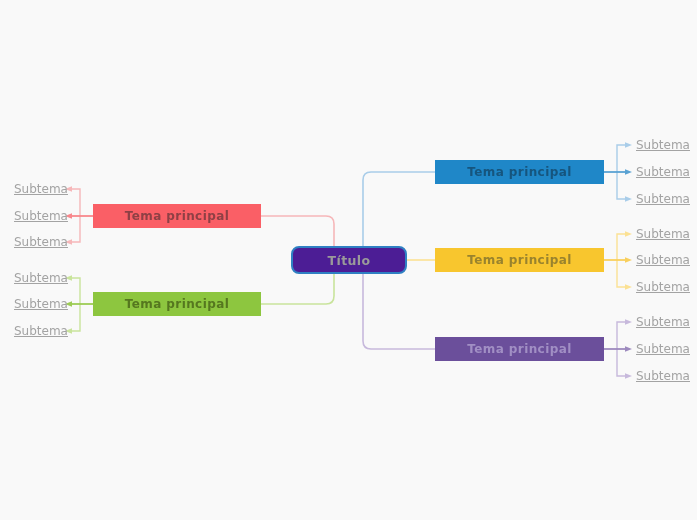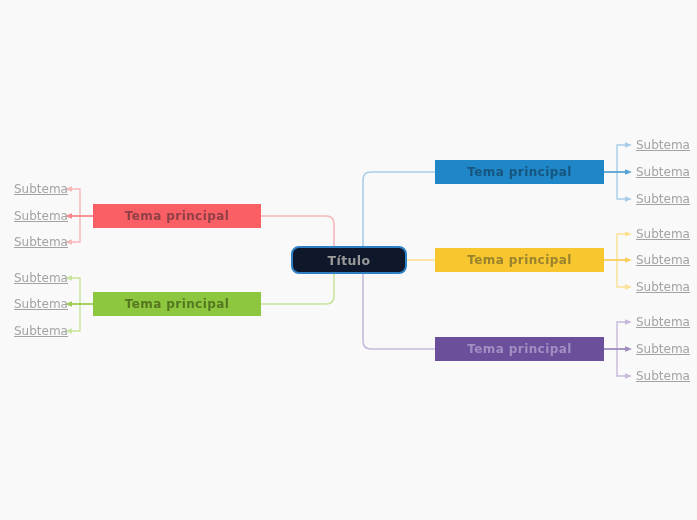--- a/index.html
+++ b/index.html
@@ -111,21 +111,21 @@
   <div class="topic" style="left: 435px; top: 160px; width: 169px; background-color: rgb(31, 135, 200);">
     <span class="topic-label" style="color: rgb(22, 85, 126);">Tema principal</span>
   </div>
   <div class="topic" style="left: 435px; top: 248px; width: 169px; background-color: rgb(248, 198, 46);">
     <span class="topic-label" style="color: rgb(153, 131, 46);">Tema principal</span>
   </div>
   <div class="topic" style="left: 435px; top: 337px; width: 169px; background-color: rgb(107, 79, 155);">
     <span class="topic-label" style="color: rgb(161, 143, 196);">Tema principal</span>
   </div>
 
-  <div class="root-node" style="border-color: rgb(47, 128, 195); background-color: #0f172a;">
+  <div class="root-node" style="border-color: rgb(47, 128, 195); background-color: #4c1d95;">
     <span class="root-label" style="color: rgb(154, 154, 154);">Título</span>
   </div>
 
   <div class="sub" style="left: 14px; top: 189px; color: rgb(163, 163, 163);">Subtema</div>
   <div class="sub" style="left: 14px; top: 216px; color: rgb(163, 163, 163);">Subtema</div>
   <div class="sub" style="left: 14px; top: 242px; color: rgb(163, 163, 163);">Subtema</div>
 
   <div class="sub" style="left: 14px; top: 278px; color: rgb(163, 163, 163);">Subtema</div>
   <div class="sub" style="left: 14px; top: 304px; color: rgb(163, 163, 163);">Subtema</div>
   <div class="sub" style="left: 14px; top: 331px; color: rgb(163, 163, 163);">Subtema</div>

